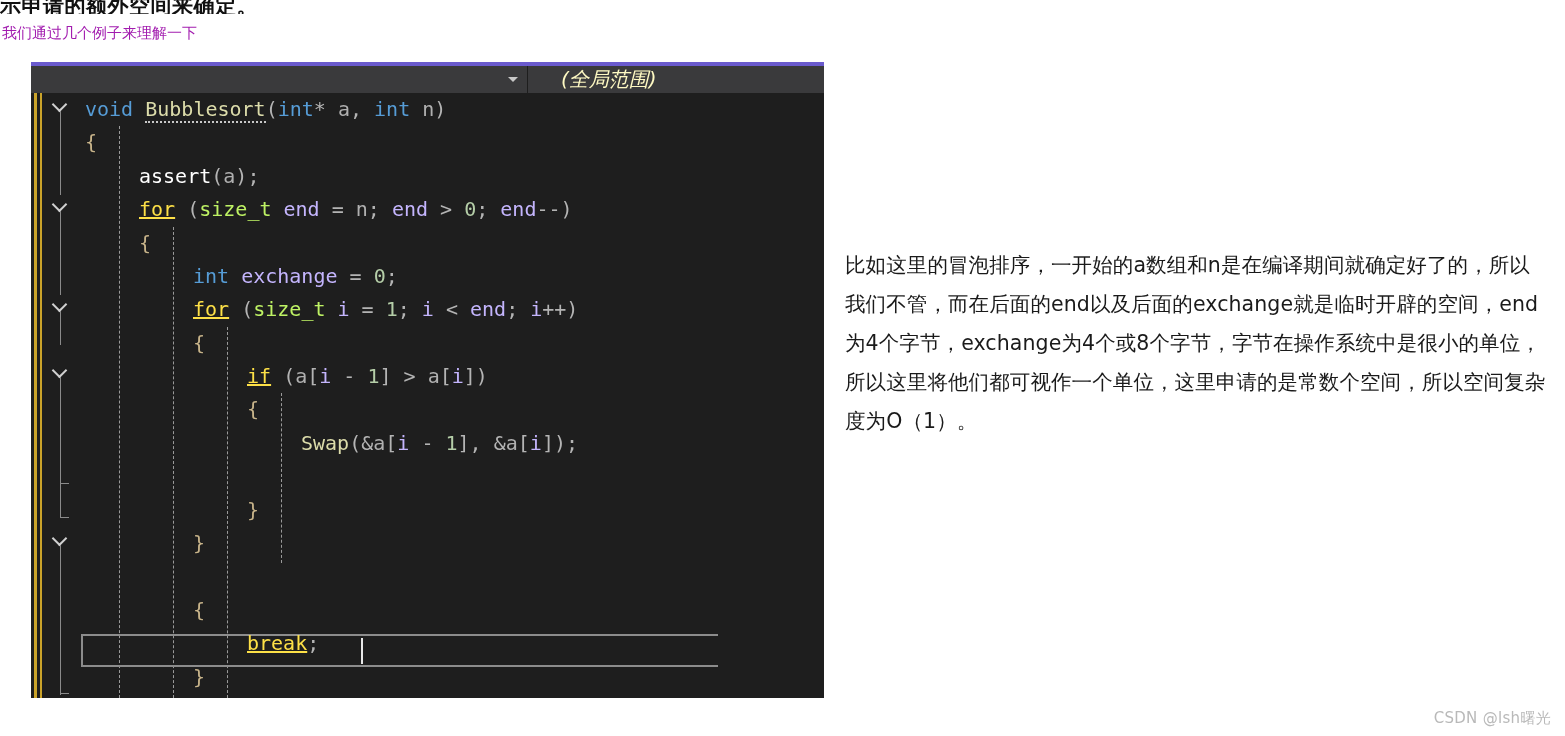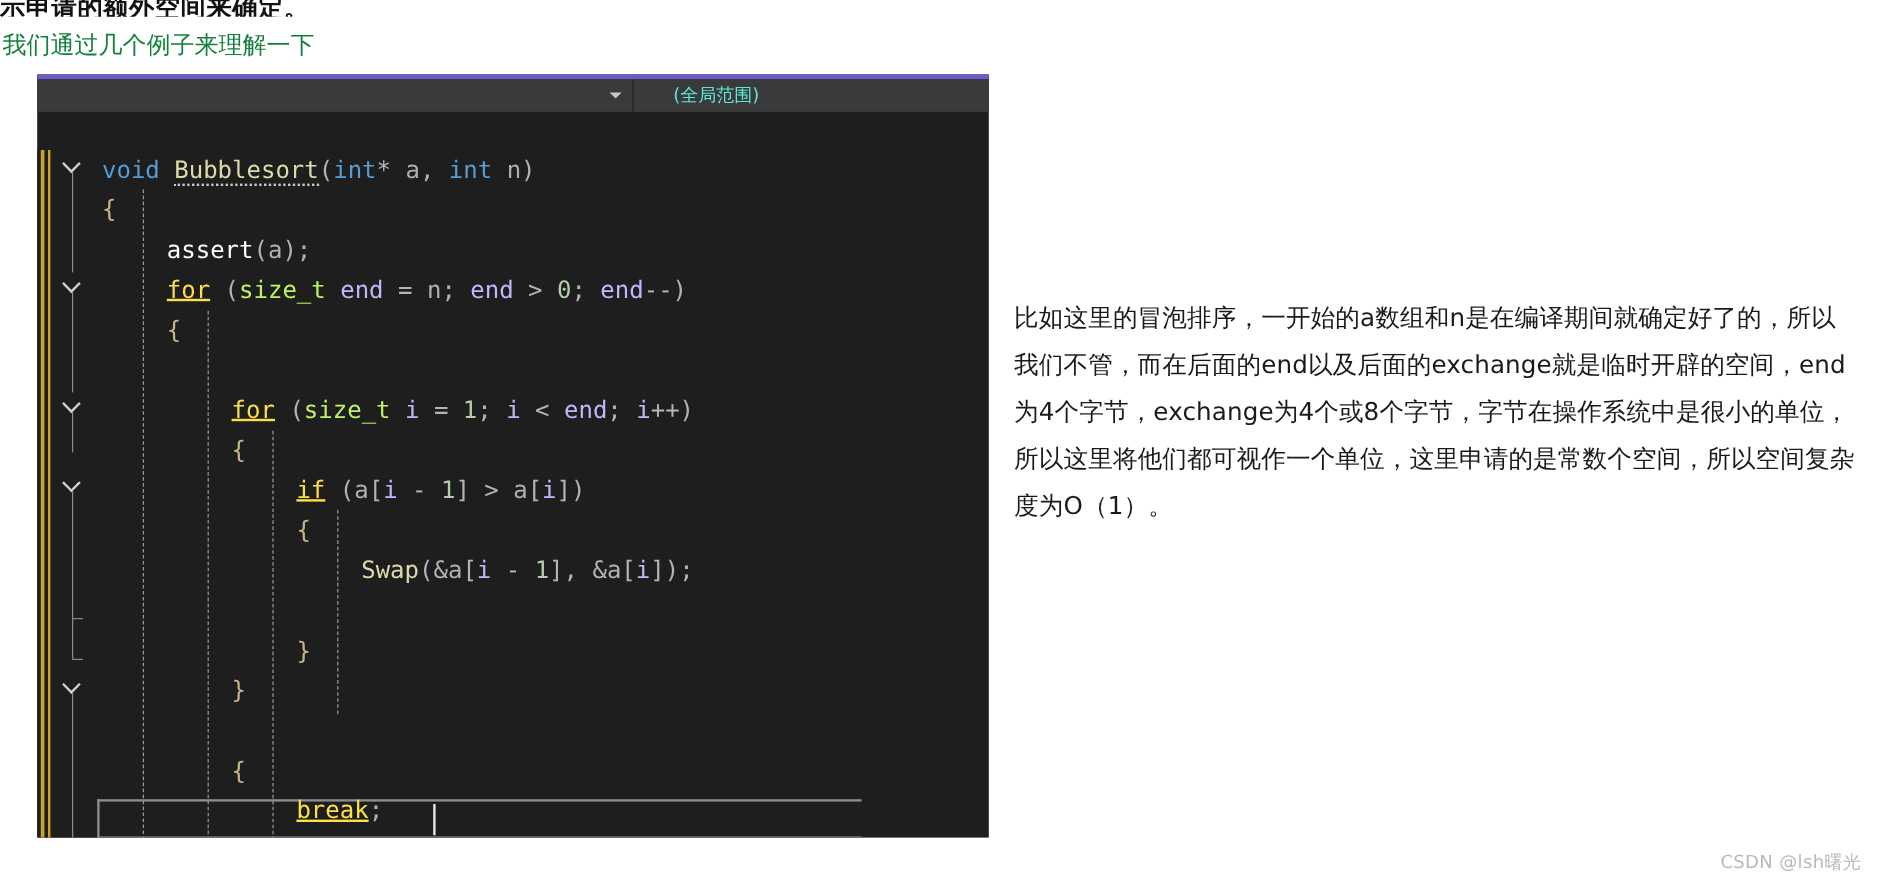--- a/index.html
+++ b/index.html
@@ -27,22 +27,22 @@
     letter-spacing: 0.5px;
     white-space: nowrap;
     overflow: hidden;
     height: 22px;
   }
   .article-line2 {
     position: absolute;
     left: 2px;
     top: 24px;
     width: 820px;
-    font-size: 20px;
-    color: #15803d;
+    font-size: 15px;
+    color: #a21caf;
     white-space: nowrap;
     font-family: Liberation Serif, serif;
   }
 
   
   .ide {
     position: absolute;
     left: 31px;
     top: 62px;
     width: 793px;
@@ -85,35 +85,35 @@
   .nav-combo-right {
     flex: 1;
     height: 27px;
     background: #3a3a3c;
     display: flex;
     align-items: center;
     padding-left: 33px;
     box-sizing: border-box;
   }
   .nav-scope-text {
-    color: #5eead4;
-    font-size: 15px;
+    color: #fef9c3;
+    font-size: 20px;
     font-family: "DejaVu Sans", sans-serif;
+    font-style: italic;
   }
 
   
   .code-surface {
     position: absolute;
     left: 0;
     top: 31px;
     width: 687px;
     height: 605px;
     background: #1e1e1e;
     overflow: hidden;
-    margin-top: 32px;
   }
 
   
   .change-bar {
     position: absolute;
     left: 3px;
     top: 0;
     width: 3px;
     height: 605px;
     background: #caa32a;
@@ -313,20 +313,21 @@
       
       <div class="ln" style="top:67px; left:108px;"><span class="t-call">assert</span><span class="t-pun">(</span><span class="t-id">a</span><span class="t-pun">);</span></div>
 
       
       <div class="ln" style="top:100px; left:108px;"><span class="t-ctl">for</span><span class="t-pun"> (</span><span class="t-type">size_t</span><span class="t-var"> end</span><span class="t-pun"> = </span><span class="t-id">n</span><span class="t-pun">; </span><span class="t-var">end</span><span class="t-pun"> &gt; </span><span class="t-num">0</span><span class="t-pun">; </span><span class="t-var">end</span><span class="t-pun">--)</span></div>
 
       
       <div class="ln" style="top:134px; left:108px;"><span class="t-brace">{</span></div>
 
       
+      <div class="ln" style="top:167px; left:162px;"><span class="t-kw">int</span><span class="t-var"> exchange</span><span class="t-pun"> = </span><span class="t-num">0</span><span class="t-pun">;</span></div>
 
       
       <div class="ln" style="top:200px; left:162px;"><span class="t-ctl">for</span><span class="t-pun"> (</span><span class="t-type">size_t</span><span class="t-var"> i</span><span class="t-pun"> = </span><span class="t-num">1</span><span class="t-pun">; </span><span class="t-var">i</span><span class="t-pun"> &lt; </span><span class="t-var">end</span><span class="t-pun">; </span><span class="t-var">i</span><span class="t-pun">++)</span></div>
 
       
       <div class="ln" style="top:234px; left:162px;"><span class="t-brace">{</span></div>
 
       
       <div class="ln" style="top:267px; left:216px;"><span class="t-ctl">if</span><span class="t-pun"> (</span><span class="t-id">a</span><span class="t-pun">[</span><span class="t-var">i</span><span class="t-pun"> - </span><span class="t-num">1</span><span class="t-pun">] &gt; </span><span class="t-id">a</span><span class="t-pun">[</span><span class="t-var">i</span><span class="t-pun">])</span></div>
 

